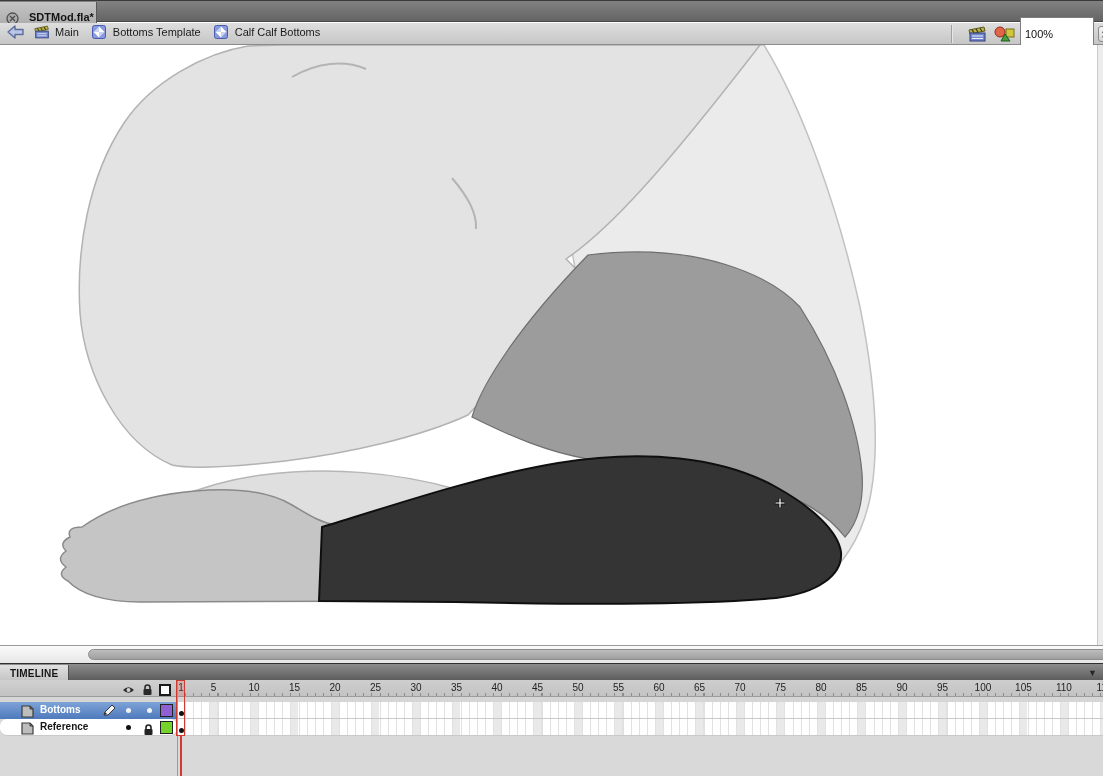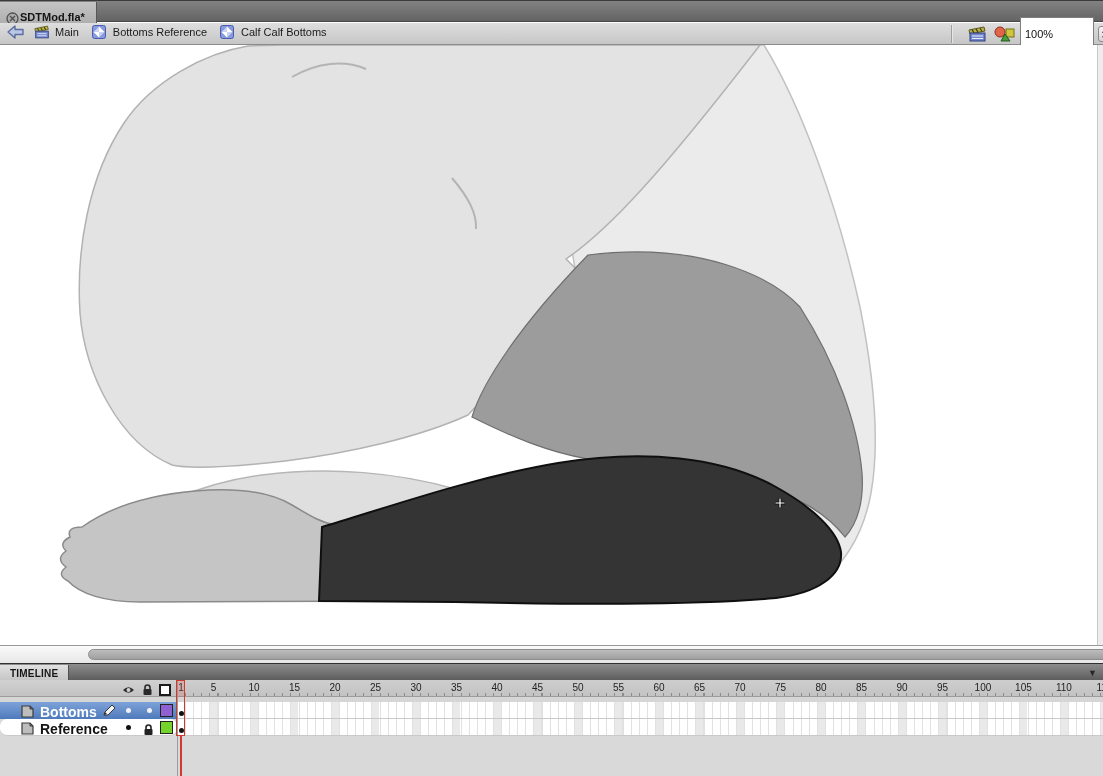--- a/index.html
+++ b/index.html
@@ -6,21 +6,21 @@
   html,body { width:1103px; height:776px; overflow:hidden;
     font-family:"Liberation Sans", sans-serif; background:#fff; }
   .app { position:relative; width:1103px; height:776px; background:#fff; }
 
   
   .tabbar { position:absolute; left:0; top:0; width:1103px; height:22px;
     background:linear-gradient(#828282,#646464); border-top:1px solid #3a3a3a;
     border-bottom:1px solid #474747; }
   .doc-tab { position:absolute; left:0; top:1px; height:30px; width:97px;
     background:linear-gradient(#c4c4c4,#a6a6a6); display:flex; align-items:center;
-    gap:1px; padding:0 6px; border-right:1px solid #565656; }
+    gap:10px; padding:0 6px; border-right:1px solid #565656; }
   .doc-tab .tab-title { font-size:11px; font-weight:700; color:#141414; white-space:nowrap; }
   .tab-close { width:13px; height:13px; display:inline-block; }
 
   
   .editbar { position:absolute; left:0; top:23px; width:1103px; height:22px;
     background:linear-gradient(#dedede,#c6c6c6); border-bottom:1px solid #8b8b8b; }
   .crumbs { position:absolute; left:6px; top:0; height:18px; display:flex; align-items:center; }
   .back-arrow { width:20px; height:16px; margin-right:8px; }
   .crumb { display:flex; align-items:center; gap:5px; margin-right:13px; }
   .crumb-label { font-size:11px; color:#1a1a1a; white-space:nowrap; }
@@ -72,21 +72,21 @@
   .tl-ruler .ticks { position:absolute; left:0; bottom:0; height:3px; width:940px;
     background:repeating-linear-gradient(90deg,#8d8d8d 0 1px,transparent 1px 8.1px); }
   .ruler-num { position:absolute; top:2px; transform:translateX(-50%);
     font-size:10px; color:#232323; }
 
   .tl-midstrip { position:absolute; left:0; top:34px; width:1103px; height:5px;
     background:#d6d6d6; }
   .tl-left-row { position:absolute; left:0; width:177px; height:17px; }
   .tl-left-row.selected { background:linear-gradient(#7ea3d9,#4e79bb); }
   .tl-left-row.plain { background:#ffffff; border-bottom:1px solid #c9c9c9;border-radius:7px;}
-  .layer-name { position:absolute; left:40px; top:2px; font-size:14px; font-weight:700; }
+  .layer-name { position:absolute; left:40px; top:2px; font-size:10px; font-weight:700; }
   .tl-left-row.selected .layer-name { color:#ffffff; }
   .tl-left-row.plain .layer-name { color:#141414; }
   .layer-icon { position:absolute; left:20px; top:2px; }
   .pencil-icon { position:absolute; left:101px; top:1px; }
   .dot { position:absolute; width:5px; height:5px; border-radius:50%; top:6px; }
   .dot.eye-col { left:126px; } .dot.lock-col { left:147px; }
   .dot.white { background:#f2f2f2; } .dot.black { background:#101010; }
   .row-lock { position:absolute; left:143px; top:3px; }
   .swatch { position:absolute; left:160px; top:2px; width:13px; height:13px;
     border:1px solid #222; }
@@ -149,21 +149,21 @@
             <span class="crumb-label">Main</span>
           </span>
           <span class="crumb">
             <span class="crumb-icon"><svg width="14" height="14" viewBox="0 0 14 14">
                 <rect x="0.5" y="0.5" width="13" height="13" rx="2" fill="#8899dd" stroke="#4a5cb0"></rect>
                 <polygon points="7,1.5 12.5,7 7,7" fill="#ffffff"></polygon>
                 <polygon points="7,12.5 1.5,7 7,7" fill="#ffffff"></polygon>
                 <polygon points="1.5,7 7,1.5 7,7" fill="#c9d4f2"></polygon>
                 <polygon points="12.5,7 7,12.5 7,7" fill="#c9d4f2"></polygon>
               </svg></span>
-            <span class="crumb-label">Bottoms Reference</span>
+            <span class="crumb-label">Bottoms Template</span>
           </span>
           <span class="crumb">
             <span class="crumb-icon"><svg width="14" height="14" viewBox="0 0 14 14">
                 <rect x="0.5" y="0.5" width="13" height="13" rx="2" fill="#8899dd" stroke="#4a5cb0"></rect>
                 <polygon points="7,1.5 12.5,7 7,7" fill="#ffffff"></polygon>
                 <polygon points="7,12.5 1.5,7 7,7" fill="#ffffff"></polygon>
                 <polygon points="1.5,7 7,1.5 7,7" fill="#c9d4f2"></polygon>
                 <polygon points="12.5,7 7,12.5 7,7" fill="#c9d4f2"></polygon>
               </svg></span>
             <span class="crumb-label">Calf Calf Bottoms</span>

